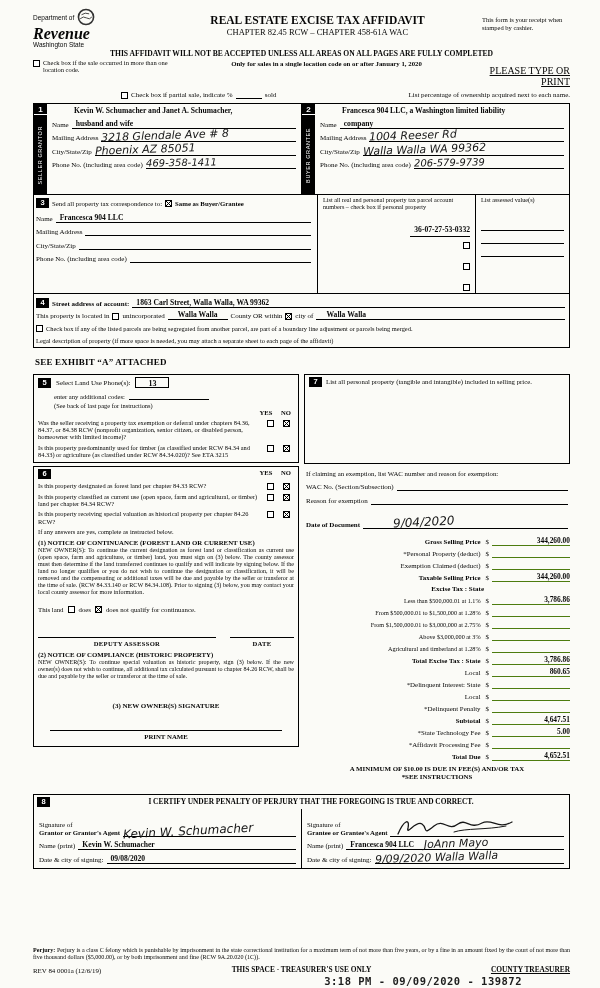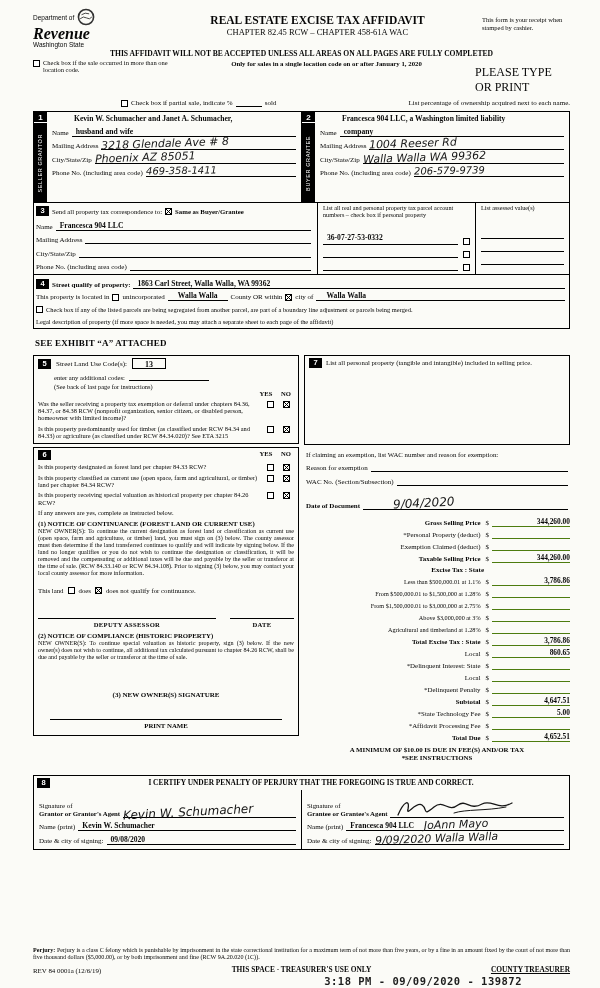--- a/index.html
+++ b/index.html
@@ -21,21 +21,21 @@
 .logo-state{font-size:6.5px;}
 .titleblk{flex:1;text-align:center;padding-top:9px;}
 .title{font-size:11.5px;font-weight:bold;}
 .chapter{font-size:8.5px;margin-top:1px;}
 .receipt{width:88px;font-size:6.5px;line-height:7.5px;padding-top:11px;}
 .warn{text-align:center;font-weight:bold;font-size:7.6px;margin-top:1px;}
 .band1{display:flex;align-items:flex-start;font-size:6.5px;margin-top:1px;}
 .chk2{width:145px;display:flex;gap:3px;line-height:7px;}
 .chk2 .cb{margin-top:1px;}
 .onlyfor{flex:1;text-align:center;font-size:6.8px;font-weight:bold;padding-top:1px;}
-.pleasetype{width:95px;font-size:12px;padding-top:6px;}
+.pleasetype{width:95px;text-align:right;font-size:10px;padding-top:6px;text-decoration:underline;}
 .band2{display:flex;align-items:flex-end;font-size:7px;margin-top:4px;}
 .partial{margin-left:88px;display:flex;gap:3px;align-items:flex-end;}
 .pctline{display:inline-block;width:26px;border-bottom:1px solid #000;height:8px;}
 .pctnote{flex:1;text-align:right;font-size:7px;}
 .parties{display:flex;margin-top:4px;border:1px solid #000;}
 .party{position:relative;flex:1;padding:2px 5px 2px 18px;min-height:90px;}
 .party+.party{border-left:1px solid #000;}
 .strip{position:absolute;left:0;top:0;bottom:0;width:13px;background:#000;}
 .numbox{height:11px;line-height:11px;color:#fff;font-size:8px;font-weight:bold;text-align:center;font-family:"Liberation Sans",sans-serif;border-bottom:1px solid #fff;}
 .vwrap{position:absolute;top:13px;bottom:0;left:0;right:0;display:flex;align-items:center;justify-content:center;}
@@ -44,21 +44,21 @@
 .frow{display:flex;align-items:flex-end;font-size:7px;min-height:13.5px;}
 .lbl{white-space:nowrap;padding-right:3px;line-height:8px;}
 .fill{flex:1;border-bottom:1px solid #000;min-height:9px;position:relative;}
 .typed{font-size:7.6px;font-weight:bold;line-height:9px;padding-left:4px;display:inline-block;}
 .sec3{display:flex;border:1px solid #000;border-top:none;}
 .s3left{width:283px;padding:2px 6px 3px 2px;}
 .s3hdr{display:flex;gap:3px;align-items:center;font-size:6.8px;min-height:12px;}
 .s3mid{width:158px;border-left:1px solid #000;padding:2px 5px;}
 .s3right{flex:1;border-left:1px solid #000;padding:2px 5px;}
 .s3midhdr{font-size:6.2px;line-height:6.9px;min-height:21px;}
-.prow{display:flex;align-items:flex-end;gap:5px;min-height:13px;}
+.prow{display:flex;align-items:flex-end;gap:5px;min-height:13px;flex-direction:column;}
 .pfill{flex:1;border-bottom:1px solid #000;min-height:9px;}
 .arow{border-bottom:1px solid #000;min-height:13px;}
 .sec4{border:1px solid #000;border-top:none;padding:2px 4px 3px 2px;}
 .s4r{display:flex;align-items:flex-end;gap:3px;font-size:7px;min-height:12px;}
 .addrfill{flex:1;border-bottom:1px solid #000;min-height:9px;}
 .uval{border-bottom:1px solid #000;padding:0 10px;font-weight:bold;font-size:7.6px;line-height:9px;}
 .uval.grow{flex:1;text-align:left;}
 .smalltext{font-size:6.4px;line-height:7.4px;}
 .exhibit{font-size:9px;font-weight:bold;margin:9px 0 7px 2px;letter-spacing:0.2px;}
 .twocol{display:flex;gap:5px;align-items:flex-start;}
@@ -80,21 +80,21 @@
 .s6hdr{display:flex;justify-content:space-between;align-items:flex-start;}
 .ifyes{font-size:6.4px;margin-top:3px;}
 .ntitle{font-size:6.8px;margin-top:4px;}
 .nbody{font-size:6.1px;line-height:7px;text-align:justify;margin-top:1px;}
 .landrow{display:flex;gap:4px;align-items:center;font-size:6.8px;margin-top:10px;}
 .sigrow{display:flex;gap:14px;margin-top:24px;}
 .sc{flex:1;}
 .sc.d{flex:0 0 64px;}
 .sline{border-bottom:1px solid #000;height:1px;}
 .slbl{font-size:6.6px;font-weight:bold;text-align:center;margin-top:2px;letter-spacing:0.3px;}
-.c3t{font-size:7px;font-weight:bold;text-align:center;margin-top:30px;}
+.c3t{font-size:7px;font-weight:bold;text-align:center;margin-top:22px;}
 .sline3{border-bottom:1px solid #000;margin:20px 12px 0;}
 .printname{font-size:6.8px;font-weight:bold;text-align:center;margin-top:2px;}
 .sec7{display:flex;gap:4px;padding:2px 4px;min-height:90px;align-items:flex-start;}
 .s7text{font-size:6.8px;line-height:7.6px;padding-top:1px;}
 .exem{margin-top:6px;padding:0 2px;}
 .exclaim{font-size:6.8px;line-height:7.6px;}
 .docrows{margin-top:7px;padding:0 2px;}
 .money{margin-top:5px;}
 .mrow{display:flex;align-items:flex-end;justify-content:flex-end;min-height:12px;font-size:6.9px;}
 .mlabel{text-align:right;line-height:8px;}
@@ -262,21 +262,21 @@
       <div class="s3midhdr">List assessed value(s)</div>
       <div class="arow"></div>
       <div class="arow"></div>
       <div class="arow"></div>
     </div>
   </div>
 
   <div class="sec4">
     <div class="s4r">
       <span class="snum">4</span>
-      <span class="b">Street qualify of property:</span>
+      <span class="b">Street address of account:</span>
       <span class="addrfill"><span class="typed">1863 Carl Street, Walla Walla, WA  99362</span></span>
     </div>
     <div class="s4r">
       <span>This property is located in</span>
       <span class="cb"></span>
       <span>unincorporated</span>
       <span class="uval">Walla Walla</span>
       <span>County OR within</span>
       <span class="cb checked"></span>
       <span>city of</span>
@@ -292,21 +292,21 @@
   </div>
 
   <div class="exhibit">SEE EXHIBIT “A” ATTACHED</div>
 
   <div class="twocol">
     <div class="colL">
 
       <div class="sec5 box">
         <div class="s5r1">
           <span class="snum">5</span>
-          <span>Street Land Use Code(s):</span>
+          <span>Select Land Use Phone(s):</span>
           <span class="codebox">13</span>
         </div>
         <div class="s5r2">
           <span>enter any additional codes:</span>
           <span class="s5line"></span>
         </div>
         <div class="seeback">(See back of last page for instructions)</div>
         <div class="ynhdr">
               <span>YES</span>
               <span>NO</span>
@@ -396,25 +396,25 @@
 
     <div class="colR">
       <div class="sec7 box">
         <span class="snum">7</span>
         <span class="s7text">List all personal property (tangible and intangible) included in selling price.</span>
       </div>
 
       <div class="exem">
         <div class="exclaim">If claiming an exemption, list WAC number and reason for exemption:</div>
         <div class="frow">
+              <span class="lbl">WAC No. (Section/Subsection)</span>
+              <span class="fill"></span>
+            </div>
+        <div class="frow">
               <span class="lbl">Reason for exemption</span>
-              <span class="fill"></span>
-            </div>
-        <div class="frow">
-              <span class="lbl">WAC No. (Section/Subsection)</span>
               <span class="fill"></span>
             </div>
       </div>
 
       <div class="docrows">
         <div class="frow" style="min-height:17px;">
               <span class="lbl b">Date of Document</span>
               <span class="fill"><span class="hand hw12" style="margin-left:30px;">9/04/2020</span></span>
             </div>
       </div>

